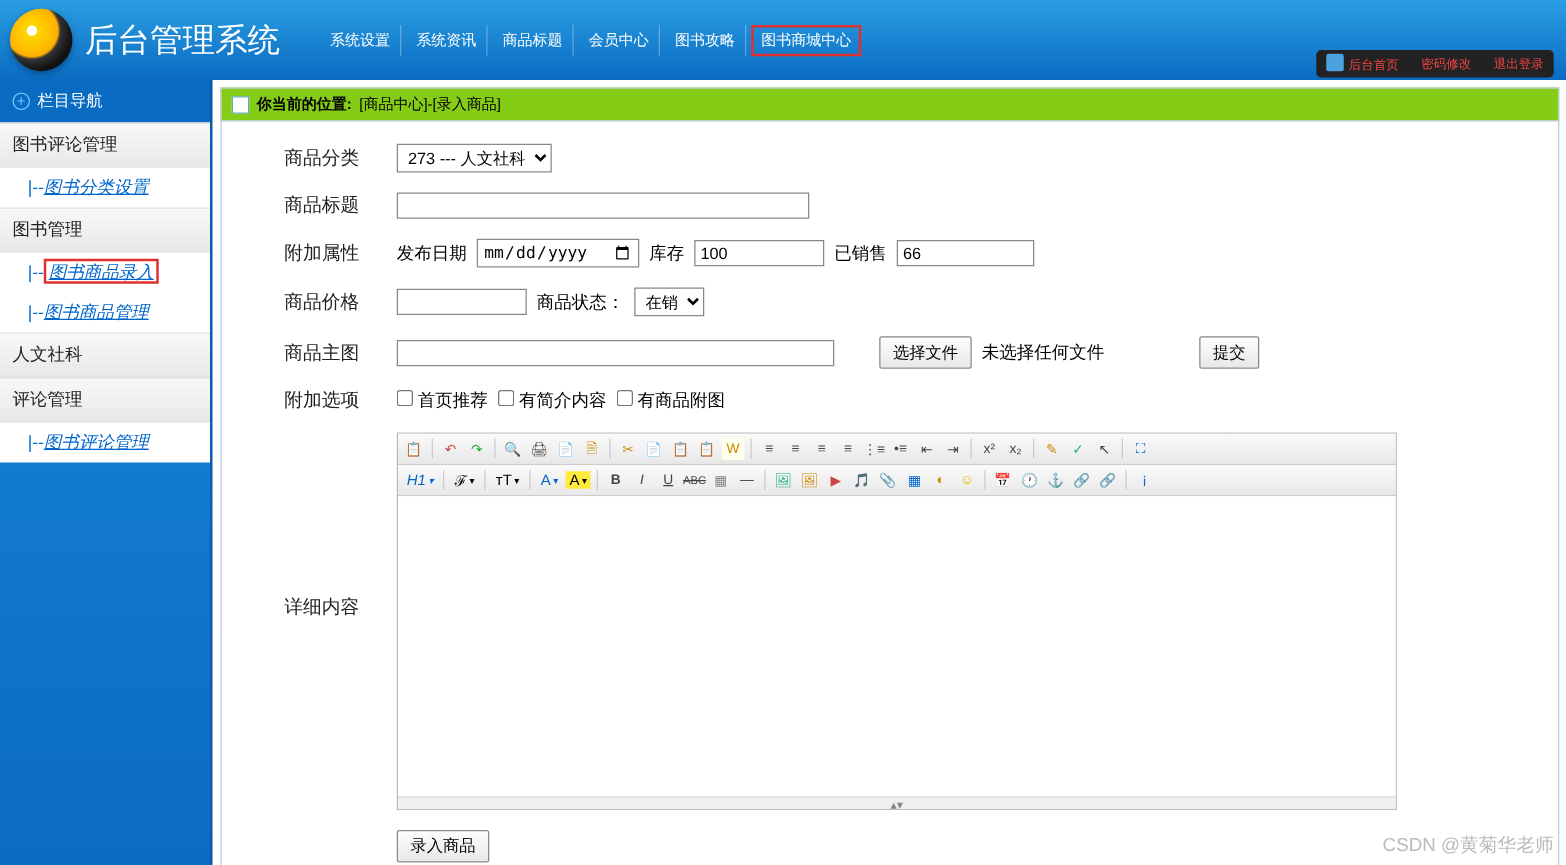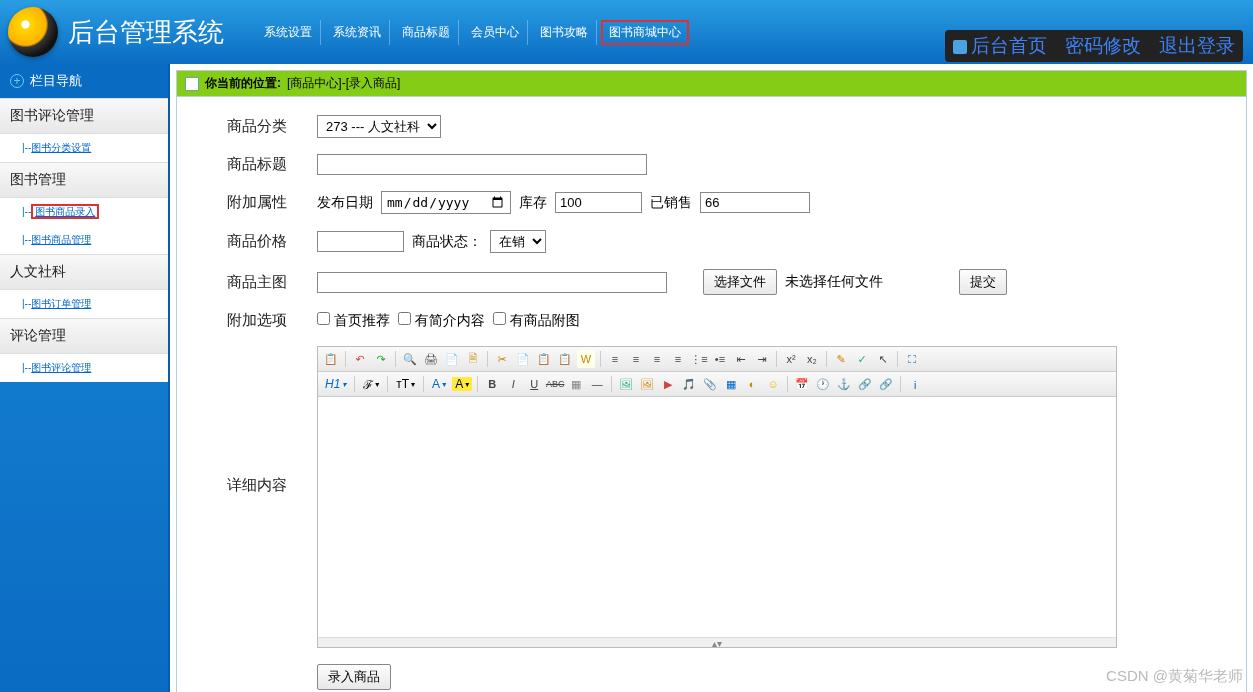--- a/index.html
+++ b/index.html
@@ -25,21 +25,21 @@
   color: #fff; font-size: 12px; padding: 4px 8px; margin: 0 2px;
   text-decoration: none; cursor: pointer; border-right: 1px solid rgba(255,255,255,0.3);
 }
 .top-nav a:last-child { border-right: none; }
 .top-nav a.hl { border: 2px solid #e03030; padding: 2px 6px; }
 .util-bar {
   position: absolute; right: 10px; bottom: 2px;
   background: #222; border-radius: 4px; padding: 3px 8px;
   display: flex; align-items: center; gap: 18px;
 }
-.util-bar a { color: #3b82f6; font-size: 19px; text-decoration: none; cursor: pointer; }
+.util-bar a { color: #ef4444; font-size: 10px; text-decoration: none; cursor: pointer; }
 .home-ico { width: 14px; height: 14px; background: #4aa3e0; display: inline-block; margin-right: 4px; vertical-align: -2px; border-radius: 2px; }
 
 .layout { display: flex; height: calc(100vh - 60px); }
 .sidebar {
   width: 170px;
   background: linear-gradient(to bottom, #1a8ad8, #0a6bc2);
   border-right: 2px solid #0a5ca8;
   display: flex; flex-direction: column;
 }
 .side-head {
@@ -51,41 +51,41 @@
   display: inline-flex; align-items: center; justify-content: center;
   color: #6cf; font-size: 12px; line-height: 1;
 }
 .side-panel { background: #fff; flex-shrink: 0; }
 .side-cat {
   background: linear-gradient(#f8f8f8, #e8e8e8); color: #222;
   padding: 8px 10px; font-size: 14px; border-bottom: 1px solid #ddd; border-top: 1px solid #ddd;
   cursor: pointer;
 }
 .side-item {
-  padding: 7px 10px 7px 22px; color: #0066cc; font-size: 10px; cursor: pointer;
+  padding: 7px 10px 7px 22px; color: #0066cc; font-size: 14px; cursor: pointer; font-style: italic;
 }
 .side-item a { color: #0066cc; text-decoration: underline; }
 .side-item.hl a { border: 2px solid #e03030; padding: 0 2px; text-decoration: underline; }
 .side-fill { flex: 1; }
 
 .main { flex: 1; padding: 6px; overflow: auto; }
 .crumb-bar {
   border: 1px solid #bcd; background: #84cc16;
   padding: 4px 8px; display: flex; align-items: center; gap: 6px; font-size: 12px;
 }
 .doc-ico { width: 14px; height: 14px; border: 1px solid #6aa; background: #fff; display: inline-block; }
 .crumb-bar b { font-weight: bold; }
 
 .form-wrap { border: 1px solid #bcd; border-top: none; padding: 10px 20px; }
 .frow { display: flex; align-items: center; padding: 8px 0; }
 .flabel { width: 120px; text-align: center; font-size: 15px; color: #222; flex-shrink: 0; }
 .fbody { flex: 1; display: flex; align-items: center; gap: 8px; flex-wrap: wrap; font-size: 14px; }
 select, input[type=text], input[type=date] { border: 1px solid #888; padding: 2px 4px; font-size: 13px; background: #fff; }
 input[type=text].w330 { width: 330px; }
-input[type=text].w80 { width: 87px; }
+input[type=text].w80 { width: 104px; }
 input[type=text].w110 { width: 110px; }
 input[type=text].w350 { width: 350px; }
 .btn {
   border: 1px solid #888; background: linear-gradient(#fdfdfd,#e8e8e8);
   padding: 3px 10px; font-size: 13px; cursor: pointer; border-radius: 2px;
 }
 
 .editor { border: 1px solid #bbb; width: 800px; }
 .toolbar { background: linear-gradient(#fafafa,#e8e8e8); border-bottom: 1px solid #ccc; padding: 3px 4px; display: flex; flex-wrap: wrap; gap: 3px; align-items: center; }
 .tb-ico {
@@ -126,21 +126,20 @@
       <span class="plus-ico">+</span>
       <span>栏目导航</span>
     </div>
     <div class="side-panel" id="sidepanel">
         <div class="side-cat">图书评论管理</div>
         <div class="side-item">|--<a>图书分类设置</a></div>
         <div class="side-cat">图书管理</div>
         <div class="side-item hl">|--<a>图书商品录入</a></div>
         <div class="side-item">|--<a>图书商品管理</a></div>
         <div class="side-cat">人文社科</div>
-        <div class="side-item">|--<a>图书订单管理</a></div>
         <div class="side-cat">评论管理</div>
         <div class="side-item">|--<a>图书评论管理</a></div>
       </div>
     <div class="side-fill"></div>
   </aside>
 
   <main class="main">
     <div class="crumb-bar">
       <span class="doc-ico"></span>
       <b>你当前的位置:</b>

